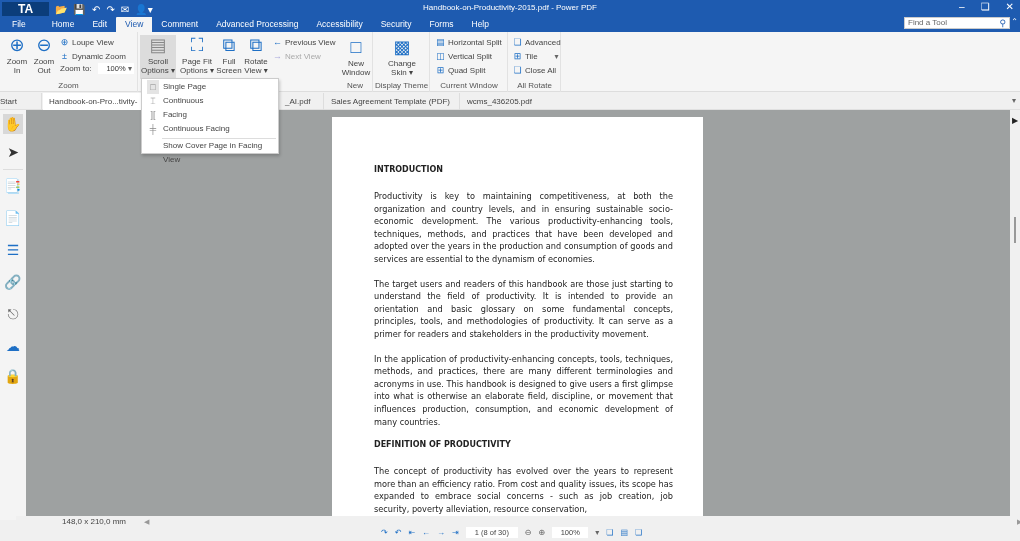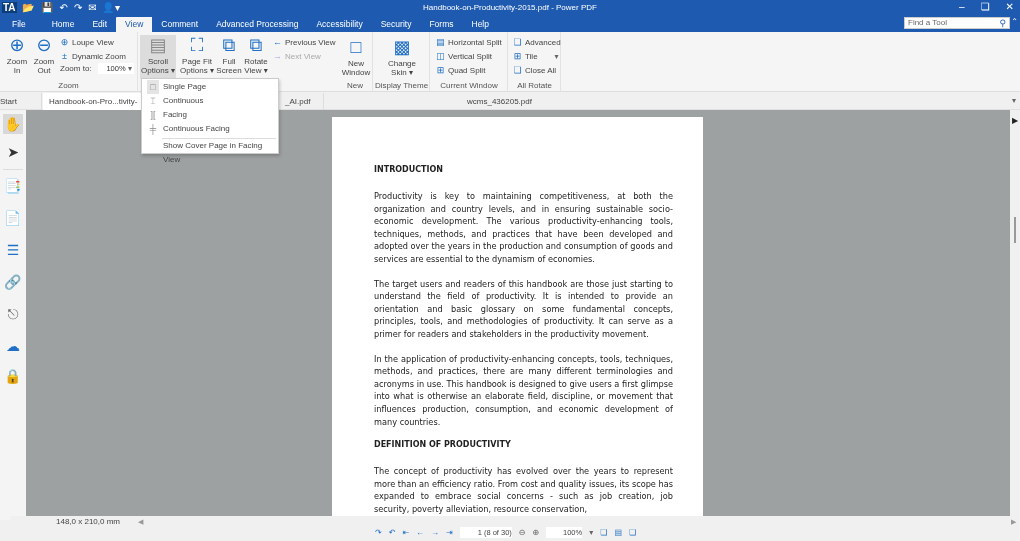--- a/index.html
+++ b/index.html
@@ -29,35 +29,35 @@
 .tab.active{background:#fff}
 .leftbar{position:absolute;left:0;top:110px;width:26px;height:410px;background:#f4f4f4}
 .lt{position:absolute;left:3px;width:20px;height:20px;text-align:center;font-size:14px;line-height:20px;color:#1e6fc5}
 .lt.sel{background:#d8d8d8;color:#555}
 .viewer{position:absolute;left:26px;top:110px;width:984px;height:406px;background:#9ea1a1}
 .page{position:absolute;left:306px;top:7px;width:371px;height:399px;background:#fff;padding:48px 30px 0 42px;font-family:"DejaVu Sans",sans-serif;color:#222;overflow:hidden}
 .page h3{font-size:8px;font-weight:bold;margin-bottom:16px}
 .page p{font-size:8.2px;line-height:12.6px;text-align:justify;margin-bottom:12px}
 .vscroll{position:absolute;right:0;top:110px;width:10px;height:406px;background:#f0f0f0}
 .vthumb{position:absolute;left:4px;top:107px;width:2px;height:26px;background:#999}
-.status{position:absolute;left:10px;top:516px;width:894px;height:25px;background:#f0f0f0}
+.status{position:absolute;left:16px;top:516px;width:894px;height:25px;background:#f0f0f0}
 .dims{position:absolute;left:46px;top:1px;font-size:8px;color:#444}
 .navbar{position:absolute;left:365px;top:11px;display:flex;align-items:center;gap:7px;font-size:8px;color:#1e6fc5}
-.navbar .box{background:#fff;color:#444;width:52px;text-align:right;height:11px;line-height:11px;font-size:7.5px}
+.navbar .box{background:#fff;color:#444;width:52px;text-align:center;height:11px;line-height:11px;font-size:7.5px}
 .dropdown{position:absolute;left:141px;top:78px;width:138px;height:76px;background:#fff;border:1px solid #ccc;box-shadow:1px 2px 3px rgba(0,0,0,.2);z-index:10}
 .dd-item{position:absolute;left:0;width:136px;height:14px;font-size:8px;color:#444;line-height:14px;padding-left:21px}
 .dd-item .ic{position:absolute;left:5px;top:0;width:12px;text-align:center;color:#888;font-size:9px}
 .dd-sep{position:absolute;left:20px;right:2px;top:59px;height:1px;background:#ddd}
 </style>
 </head>
 <body>
 
 <div class="titlebar">
   <div class="qat">
-    <span style="font-weight:bold;font-size:10px;background:#0b3d7a;padding:0 1px">TA</span>
+    <span style="font-weight:bold;font-size:12px;background:#0b3d7a;padding:0 16px">TA</span>
     <span>📂</span>
     <span>💾</span>
     <span>↶</span>
     <span>↷</span>
     <span>✉</span>
     <span>👤▾</span>
   </div>
   <div class="wtitle">Handbook-on-Productivity-2015.pdf - Power PDF</div>
   <div class="winctl">
     <span>–</span>
@@ -187,20 +187,21 @@
         <span>Close All</span>
       </div>
     <div class="glabel">All Rotate</div>
   </div>
 </div>
 
 <div class="tabs">
   <div class="tab" style="left:0;width:42px;padding-left:0">Start</div>
   <div class="tab active" style="left:43px;width:100px">Handbook-on-Pro...tivity-20</div>
   <div class="tab" style="left:279px;width:45px">_AI.pdf</div>
+  <div class="tab" style="left:325px;width:135px">Sales Agreement Template (PDF)</div>
   <div class="tab" style="left:461px;width:100px;border-right:none">wcms_436205.pdf</div>
   <div style="position:absolute;right:4px;top:3px;font-size:8px;color:#666">▾</div>
 </div>
 
 <div class="leftbar">
   <div class="lt sel" style="top:4px">✋</div>
   <div class="lt" style="top:32px;color:#333">➤</div>
   <div style="position:absolute;left:3px;top:59px;width:20px;height:1px;background:#ddd"></div>
   <div class="lt" style="top:66px">📑</div>
   <div class="lt" style="top:98px;color:#777">📄</div>

